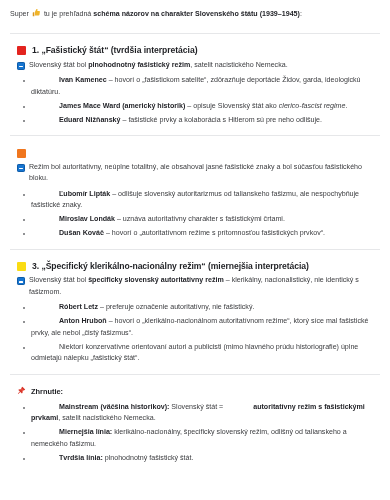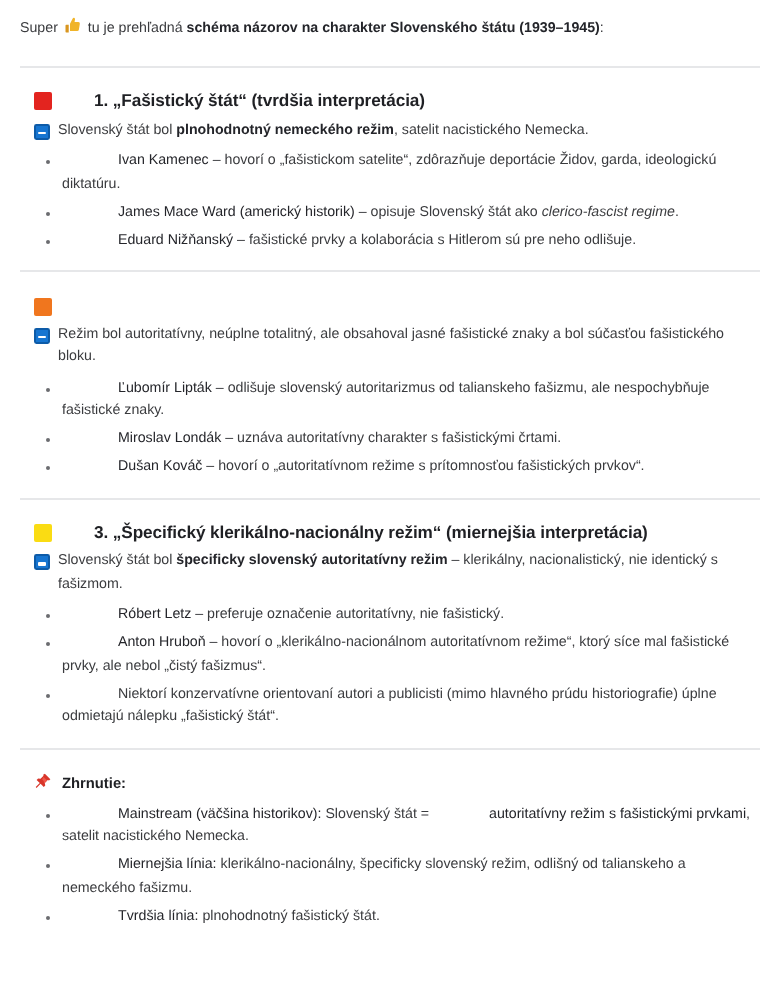--- a/index.html
+++ b/index.html
@@ -41,21 +41,21 @@
     border: 0;
     border-top: 1px solid #e6e7e9;
     margin: 9px 1px 11px 1px;
     height: 0;
   }
 
   
   .sec-head {
     display: flex;
     align-items: flex-start;
-    gap: 21px;
+    gap: 6px;
     margin: 0 0 4px 8px;
   }
   .sq {
     width: 9px;
     height: 9px;
     flex: 0 0 9px;
     margin-top: 1.5px;
     border-radius: 1px;
     display: block;
   }
@@ -120,21 +120,21 @@
   ul.bl > li::before {
     content: "";
     position: absolute;
     left: -8px;
     top: 5px;
     width: 2.2px;
     height: 2.2px;
     background: #6b6c70;
     border-radius: 50%;
   }
-  ul.bl b { font-weight: 400; color: #24252a; padding-left: 28px; }
+  ul.bl b { font-weight: 700; color: #24252a; padding-left: 28px; }
   ul.bl i { font-style: italic; }
 
   
   .sum-head {
     display: flex;
     align-items: flex-start;
     gap: 5px;
     margin: 0 0 4px 8px;
   }
   .sum-title {
@@ -166,21 +166,21 @@
 
   <hr class="rule">
 
   <div>
     <div class="sec-head">
       <span class="sq red"></span>
       <span class="sec-title">1. „Fašistický štát“ (tvrdšia interpretácia)</span>
     </div>
     <div class="lead">
       <span class="ico-blue"></span>
-      <span class="lead-txt"><span>Slovenský štát bol </span><b>plnohodnotný nemeckého režim</b><span>, satelit nacistického Nemecka.</span></span>
+      <span class="lead-txt"><span>Slovenský štát bol </span><b>plnohodnotný fašistický režim</b><span>, satelit nacistického Nemecka.</span></span>
     </div>
     <ul class="bl">
       <li><b>Ivan Kamenec</b><span> – hovorí o „fašistickom satelite“, zdôrazňuje deportácie Židov, garda, ideologickú diktatúru.</span></li>
       <li><b>James Mace Ward (americký historik)</b><span> – opisuje Slovenský štát ako </span><i>clerico-fascist regime</i><span>.</span></li>
       <li><b>Eduard Nižňanský</b><span> – fašistické prvky a kolaborácia s Hitlerom sú pre neho odlišuje.</span></li>
     </ul>
   </div>
 
   <hr class="rule">
 

